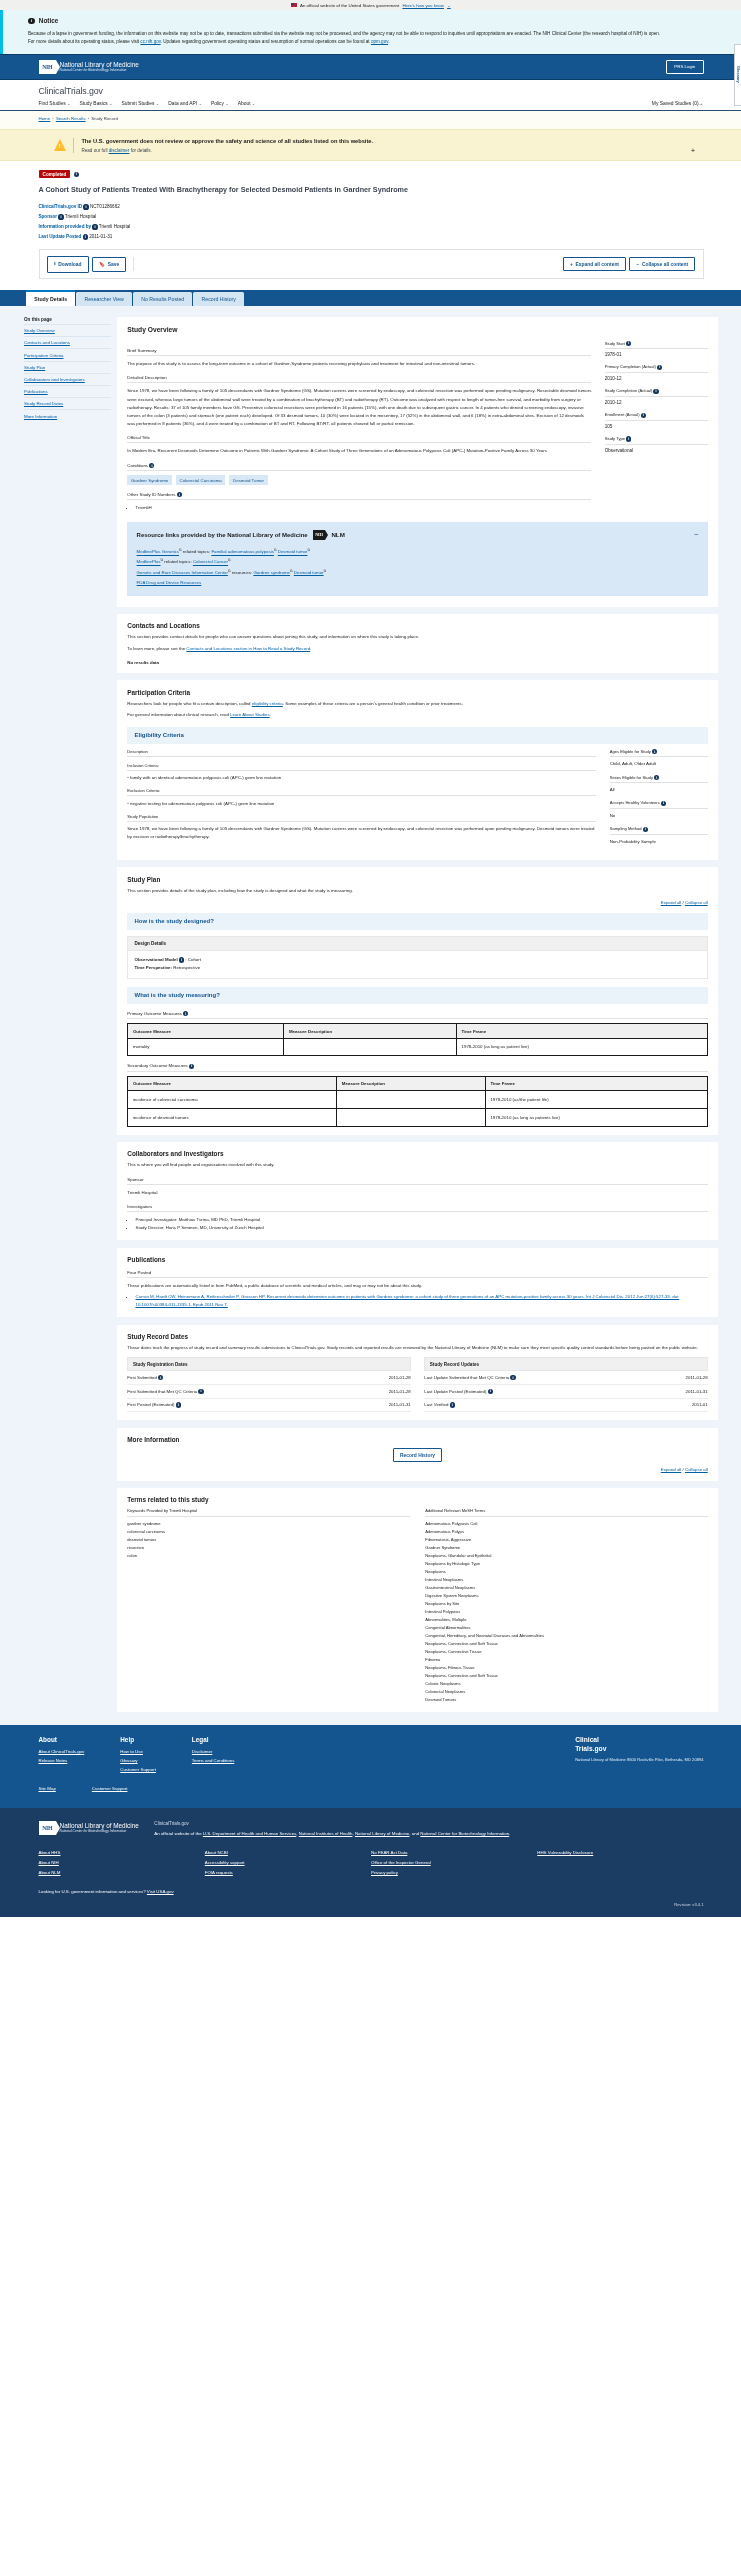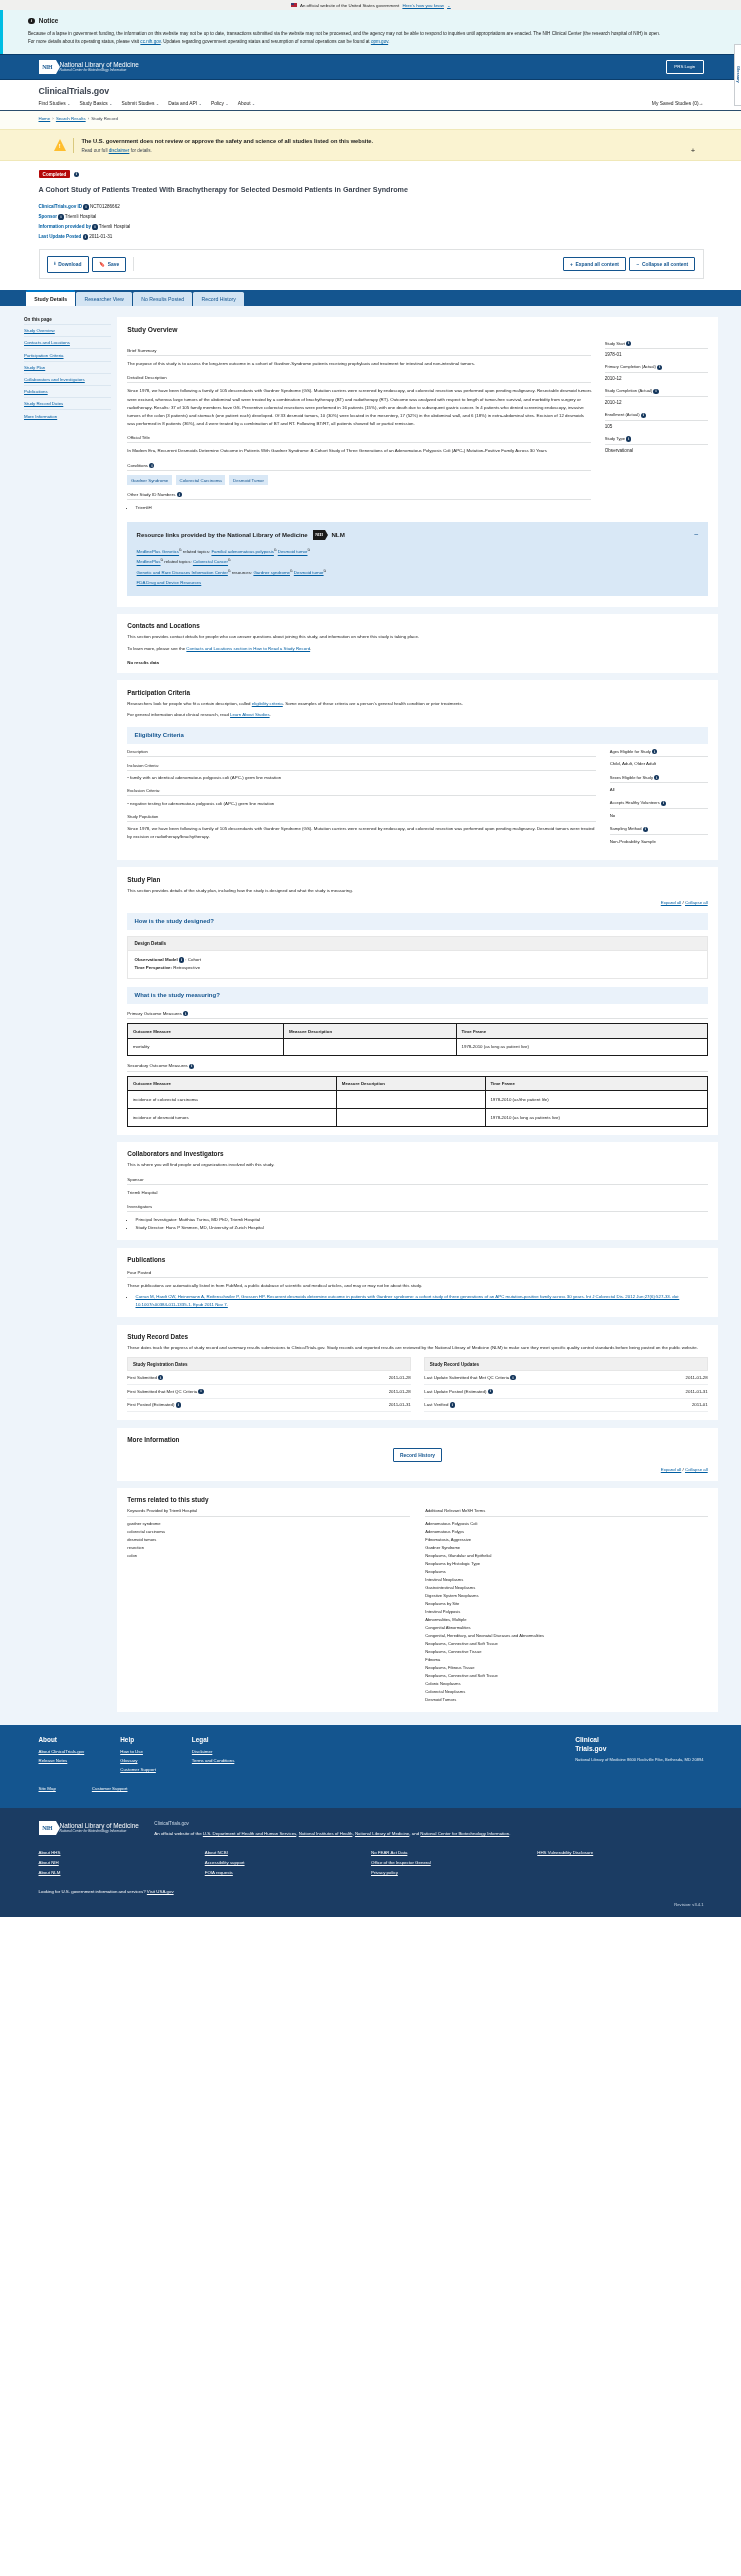--- a/index.html
+++ b/index.html
@@ -25,21 +25,21 @@
   .nihlogo{display:flex;align-items:center;gap:3.6px}
   .nihmark{width:17.5px;height:14.4px;background:#fff;color:#14558f;font-weight:bold;font-size:5.7px;display:flex;align-items:center;justify-content:center;position:relative;font-family:"Liberation Serif",serif;letter-spacing:-0.3px}
   .nihmark:after{content:"";position:absolute;right:-4.1px;top:0;border-top:7.2px solid transparent;border-bottom:7.2px solid transparent;border-left:4.1px solid #fff}
   .nihtxt1{color:#fff;font-size:6.4px;line-height:1.15}
   .nihtxt2{color:#dfe9f2;font-size:3.3px;font-style:italic;line-height:1.3}
   .prs{border:0.5px solid #fff;color:#fff;font-size:4.4px;padding:3.6px 7.2px;text-decoration:none;border-radius:1px;cursor:pointer}
   .glossary-tab{position:absolute;right:0;top:-11.3px;background:#fff;border:0.5px solid #c9cdd1;width:8.2px;padding:3.6px 0;text-align:center;font-size:3.9px;font-weight:bold;color:#14558f;writing-mode:vertical-rl;height:62px;cursor:pointer}
   
   .ctnav{background:#fff;border-bottom:0.5px solid #2b4e6e;padding-top:6.2px}
   .brand{font-size:8.8px;font-weight:bold;color:#14558f;letter-spacing:-0.1px;padding-bottom:5.2px}
-  .brand span{color:#3d4551;font-weight:bold}
+  .brand span{color:#3d4551;font-weight:normal}
   .navrow{display:flex;align-items:center;justify-content:space-between;padding-bottom:4.1px}
   .navitems{display:flex;gap:9.3px}
   .navitem{font-size:4.9px;color:#1b1b1b;cursor:pointer;text-decoration:none}
   .caret{font-size:3.6px;color:#3d4551;margin-left:1.5px}
   .saved{font-size:4.9px;color:#1b1b1b;cursor:pointer;text-decoration:none}
   
   .crumbbar{background:#fdfdf6;padding:5.2px 0 0 0}
   .crumbs{font-size:4.4px;color:#3d4551}
   .crumbs a{color:#005ea2}
   .crumbs .sep{color:#71767a;margin:0 2.1px}

